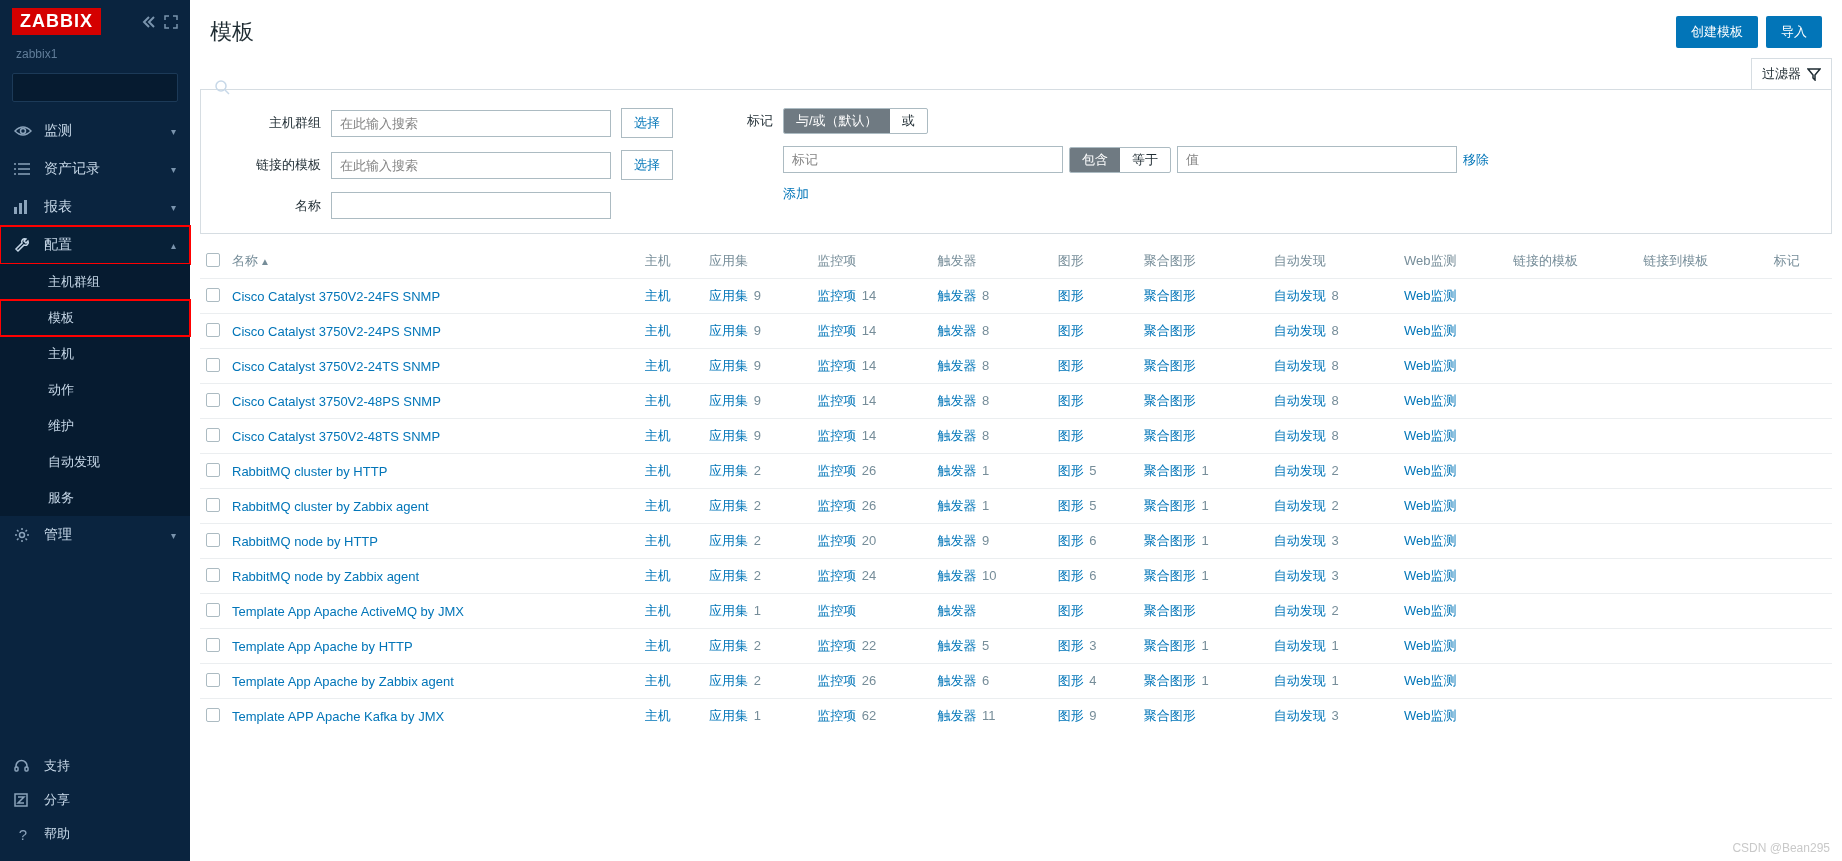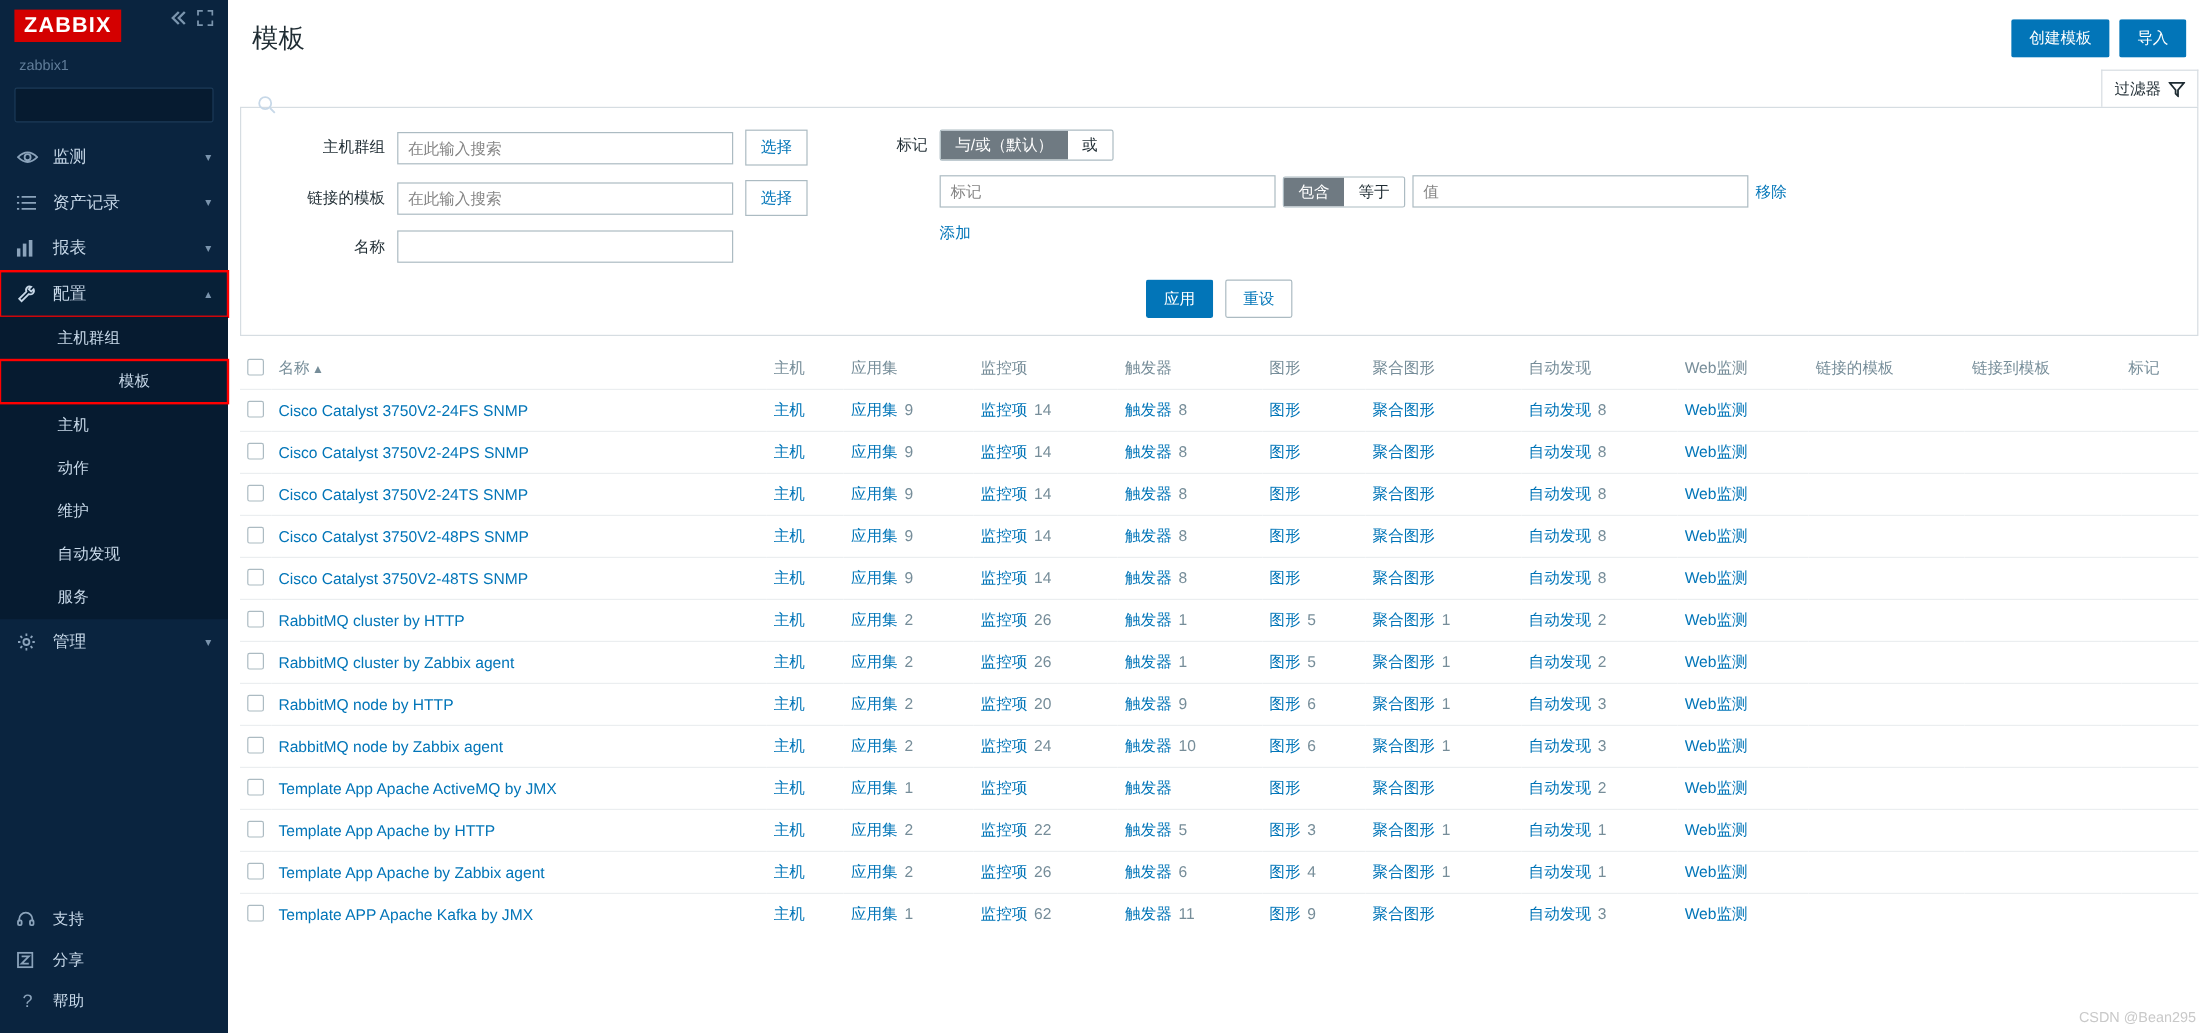--- a/index.html
+++ b/index.html
@@ -3,37 +3,37 @@
 <meta charset="utf-8">
 <style>
 * { box-sizing: border-box; margin: 0; padding: 0; }
 body { font-family: Arial, "Microsoft YaHei", sans-serif; font-size: 13px; color: #1f2c33; background: #fff; }
 a { text-decoration: none; color: #0275b8; cursor: pointer; }
 
 .layout { display: flex; min-height: 861px; }
 
 
 .sidebar { width: 190px; background: #0a243f; color: #c7d8e8; display: flex; flex-direction: column; position: relative; }
-.sb-top { padding: 8px 12px; display: flex; gap: 4px; }
+.sb-top { padding: 8px 12px; display: flex; align-items: center; gap: 4px; }
 .logo { background: #d40000; color: #fff; font-weight: bold; padding: 3px 8px; font-size: 18px; letter-spacing: 1px; }
 .sb-icons { margin-left: auto; display: flex; gap: 8px; color: #7a94ad; }
 .sb-server { padding: 4px 16px 8px; color: #617d99; font-size: 12px; }
 .sb-search { margin: 4px 12px 10px; display: flex; align-items: center; background: #061b30; border: 1px solid #1c3a58; border-radius: 2px; }
 .sb-search input { flex: 1; background: transparent; border: none; outline: none; color: #c7d8e8; padding: 6px 8px; font-size: 13px; }
 .sb-search .icon { padding: 0 10px; color: #7a94ad; font-size: 15px; }
 
 .nav-item { display: flex; align-items: center; padding: 10px 14px; color: #c7d8e8; cursor: pointer; gap: 12px; font-size: 14px; }
 .nav-item .chev { margin-left: auto; font-size: 10px; color: #7a94ad; }
 .nav-item.expanded { background: #072037; }
 .nav-icon { width: 18px; text-align: center; color: #8ba3bb; font-size: 15px; }
 
 .sub-items { background: #061b30; }
 .sub-item { padding: 9px 14px 9px 48px; color: #c7d8e8; cursor: pointer; font-size: 13px; }
 
-.highlight-red { outline: 2px solid #ff0000; outline-offset: -1px; text-align: center; }
+.highlight-red { outline: 2px solid #ff0000; outline-offset: -1px; }
 
 .sb-bottom { margin-top: auto; padding-bottom: 10px; }
 .sb-bottom .nav-item { padding: 8px 14px; font-size: 13px; }
 
 
 .main { flex: 1; background: #fff; display: flex; flex-direction: column; }
 .page-head { display: flex; align-items: center; padding: 16px 20px 10px; }
 .page-title { font-size: 22px; font-weight: normal; }
 .head-actions { margin-left: auto; display: flex; gap: 8px; }
 .btn { border: 1px solid transparent; padding: 6px 14px; font-size: 13px; border-radius: 2px; cursor: pointer; }
@@ -254,24 +254,20 @@
               </div>
               <input type="text" class="val-input" placeholder="值" style="">
               <a class="link-inline">移除</a>
             </div>
           </div>
           <div class="frow">
             <label style="width:40px"></label>
             <a class="link-inline">添加</a>
           </div>
         </div>
-      </div>
-      <div class="filter-actions">
-        <button class="btn btn-primary">应用</button>
-        <button class="btn btn-default">重设</button>
       </div>
     </div>
 
     <div class="table-wrap">
       <table>
         <thead>
           <tr>
             <th style="width:24px"><span class="chk"></span></th>
             <th><a><span>名称</span><span class="sort-arrow">▲</span></a></th>
             <th>主机</th>

